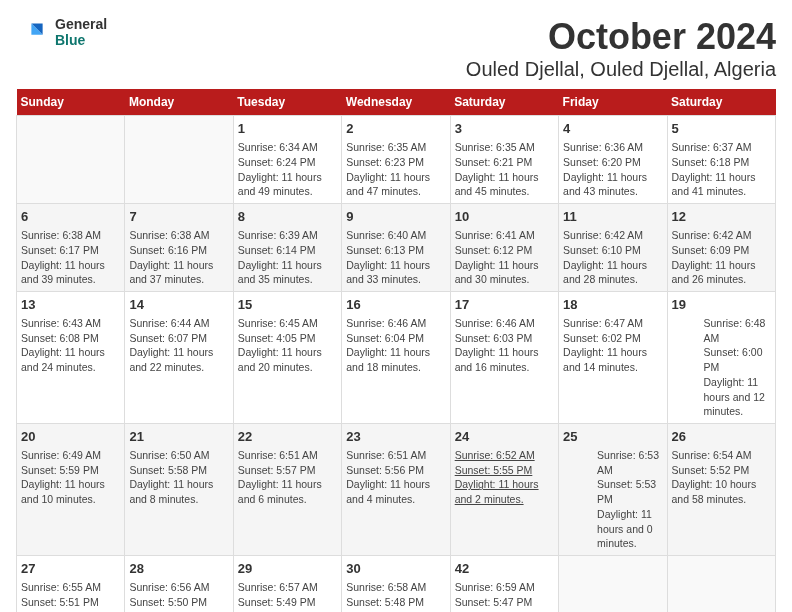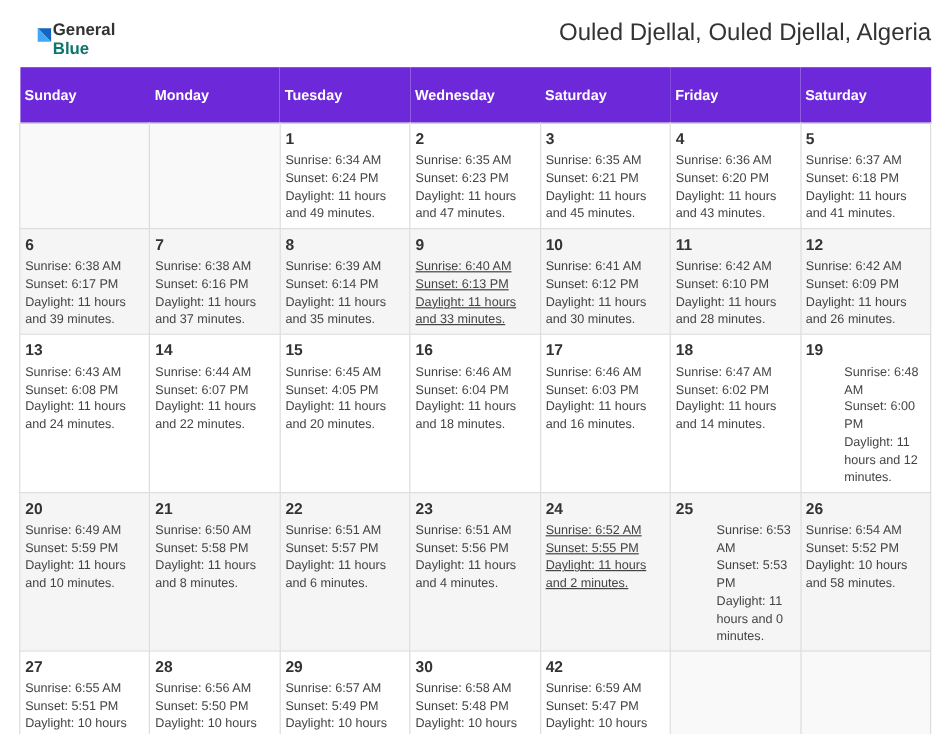--- a/index.html
+++ b/index.html
@@ -12,21 +12,21 @@
     }
     .header {
       display: flex;
       align-items: flex-start;
       justify-content: space-between;
       margin-bottom: 8px;
     }
     .logo {
       display: flex;
       align-items: center;
-      gap: 0;
+      gap: 11px;
     }
     .logo-text {
       display: flex;
       flex-direction: column;
       font-size: 14px;
       font-weight: bold;
     }
     .logo-general { color: #333; }
     .logo-blue { color: #0f766e; }
     .logo-icon {
@@ -44,23 +44,23 @@
     .subtitle {
       font-size: 20px;
       color: #333;
     }
     table {
       width: 100%;
       border-collapse: collapse;
       font-size: 11px;
     }
     th {
-      background-color: #6d28d9;
+      background-color: #b91c1c;
       color: #fff;
-      padding: 16px 4px;
+      padding: 6px 4px;
       text-align: left;
       font-size: 12px;
       font-weight: bold;
     }
     td {
       border: 1px solid #ddd;
       vertical-align: top;
       padding: 4px;
       height: 80px;
       width: calc(100% / 7);
@@ -98,20 +98,21 @@
       <rect x="0" y="0" width="40" height="40" fill="white"></rect>
       <polygon points="22,8 38,8 38,24 22,8" fill="#1565c0"></polygon>
       <polygon points="22,8 38,24 22,24 22,8" fill="#42a5f5"></polygon>
     </svg>
     <div class="logo-text">
       <span class="logo-general">General</span>
       <span class="logo-blue">Blue</span>
     </div>
   </div>
   <div class="title-block">
+    <div class="main-title">October 2024</div>
     <div class="subtitle">Ouled Djellal, Ouled Djellal, Algeria</div>
   </div>
 </div>
 
 <table>
   <thead>
     <tr>
     <th>Sunday</th>
         <th>Monday</th>
         <th>Tuesday</th>
@@ -170,21 +171,21 @@
 Daylight: 11 hours and 37 minutes.</div>
         </td>
         <td>
           <div class="day-number">8</div>
           <div class="day-info" style="white-space: pre-line;">Sunrise: 6:39 AM
 Sunset: 6:14 PM
 Daylight: 11 hours and 35 minutes.</div>
         </td>
         <td>
           <div class="day-number">9</div>
-          <div class="day-info" style="white-space: pre-line; text-decoration: underline;">Sunrise: 6:40 AM
+          <div class="day-info" style="white-space: pre-line;">Sunrise: 6:40 AM
 Sunset: 6:13 PM
 Daylight: 11 hours and 33 minutes.</div>
         </td>
         <td>
           <div class="day-number">10</div>
           <div class="day-info" style="white-space: pre-line;">Sunrise: 6:41 AM
 Sunset: 6:12 PM
 Daylight: 11 hours and 30 minutes.</div>
         </td>
         <td>

